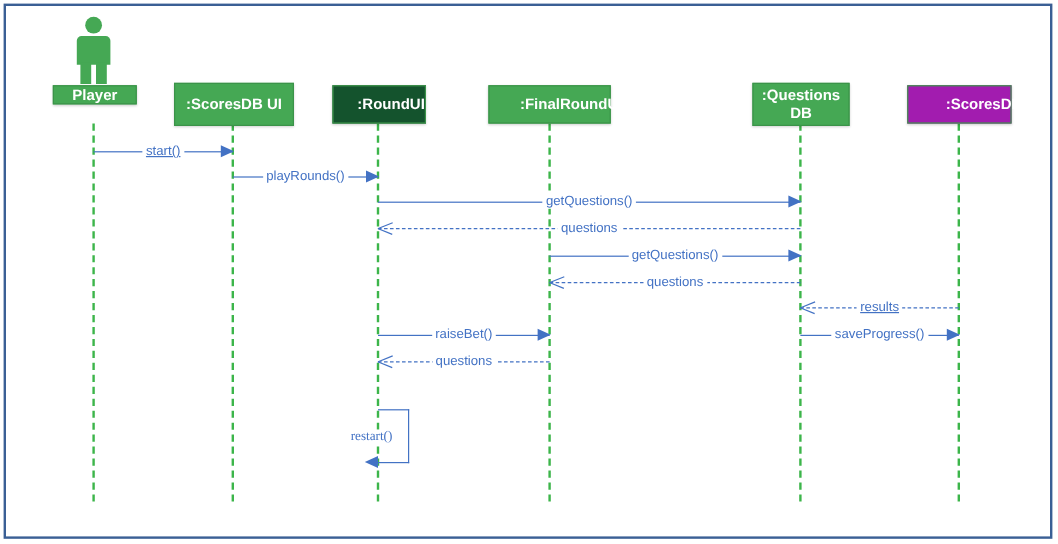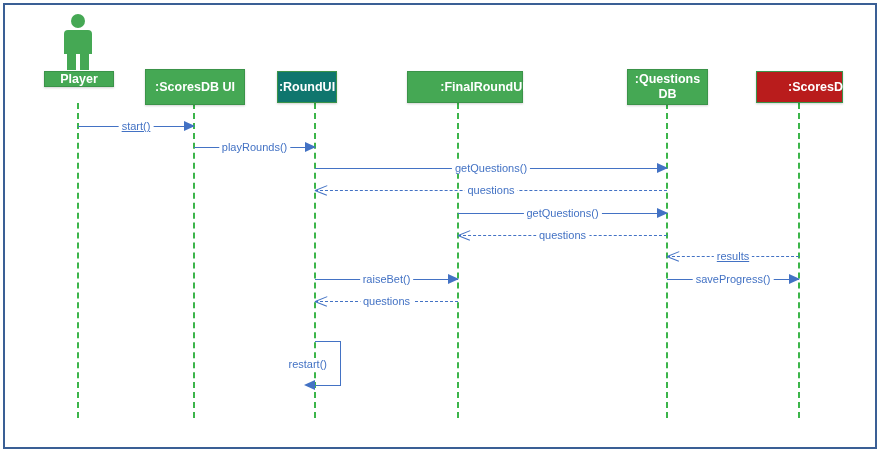--- a/index.html
+++ b/index.html
@@ -60,21 +60,21 @@
              transform:translate(-50%,-50%);line-height:12px;}
 
   
   .selfmsg{position:absolute;border:1.5px solid #4372c4;border-left:none;
            box-sizing:border-box;}
   .selfmsg .ret-head{position:absolute;left:-11px;bottom:-5px;width:0;height:0;
            border-top:5px solid transparent;border-bottom:5px solid transparent;
            border-right:11px solid #4372c4;}
   .self-label{position:absolute;font-size:11px;color:#4372c4;
            background:#fff;padding:0 2px;white-space:nowrap;
-           transform:translate(-100%,-50%);}
+           transform:translate(-100%,-50%);font-family:Liberation Serif, serif;}
 </style>
 </head>
 <body>
 
 <div id="canvas">
   <div class="frame"></div>
 
   <div id="actor-layer">
       <div class="actor" style="left: 59px; top: 14px;">
         <div class="head"></div>
@@ -91,30 +91,30 @@
       <div class="lifeline" style="left: 666px; top: 103px; height: 315px; border-left-color: rgb(60, 181, 74);"></div>
       <div class="lifeline" style="left: 798px; top: 103px; height: 315px; border-left-color: rgb(60, 181, 74);"></div>
     </div>
   <div id="participants">
       <div class="part-box" style="left: 44px; top: 71px; width: 70px; height: 16px; background: rgb(69, 168, 84); border-color: rgb(59, 147, 73); color: rgb(255, 255, 255);">
         <span>Player</span>
       </div>
       <div class="part-box" style="left: 145px; top: 69px; width: 100px; height: 36px; background: rgb(69, 168, 84); border-color: rgb(59, 147, 73); color: rgb(255, 255, 255);">
         <span>:ScoresDB UI</span>
       </div>
-      <div class="part-box" style="left: 277px; top: 71px; width: 60px; height: 32px; background: #0f766e; border-color: rgb(59, 147, 73); color: rgb(255, 255, 255);">
+      <div class="part-box" style="left: 277px; top: 71px; width: 78px; height: 32px; background: #14532d; border-color: rgb(59, 147, 73); color: rgb(255, 255, 255); justify-content: flex-end;">
         <span>:RoundUI</span>
       </div>
-      <div class="part-box" style="left: 407px; top: 71px; width: 116px; height: 32px; background: rgb(69, 168, 84); border-color: rgb(59, 147, 73); color: rgb(255, 255, 255); padding-left: 36px;">
+      <div class="part-box" style="left: 407px; top: 71px; width: 102px; height: 32px; background: rgb(69, 168, 84); border-color: rgb(59, 147, 73); color: rgb(255, 255, 255); padding-left: 36px;">
         <span>:FinalRoundUI</span>
       </div>
       <div class="part-box" style="left: 627px; top: 69px; width: 81px; height: 36px; background: rgb(69, 168, 84); border-color: rgb(59, 147, 73); color: rgb(255, 255, 255); text-align: center;">
         <span>:Questions DB</span>
       </div>
-      <div class="part-box" style="left: 756px; top: 71px; width: 87px; height: 32px; background: #b91c1c; border-color: rgb(59, 147, 73); color: rgb(255, 255, 255); padding-left: 41px;">
+      <div class="part-box" style="left: 756px; top: 71px; width: 87px; height: 32px; background: #a21caf; border-color: rgb(59, 147, 73); color: rgb(255, 255, 255); padding-left: 41px;">
         <span>:ScoresDB</span>
       </div>
     </div>
   <div id="messages">
       <div class="msg" style="left: 78px; top: 126px; width: 116px;">
         <div class="line" style="border-top-color: rgb(67, 114, 196);"></div>
         <div class="head-r"></div>
         <div class="msg-label" style="left: 58px; top: 0px; color: rgb(67, 114, 196); text-decoration: underline;">start()</div>
       </div>
       <div class="msg" style="left: 194px; top: 147px; width: 121px;">

